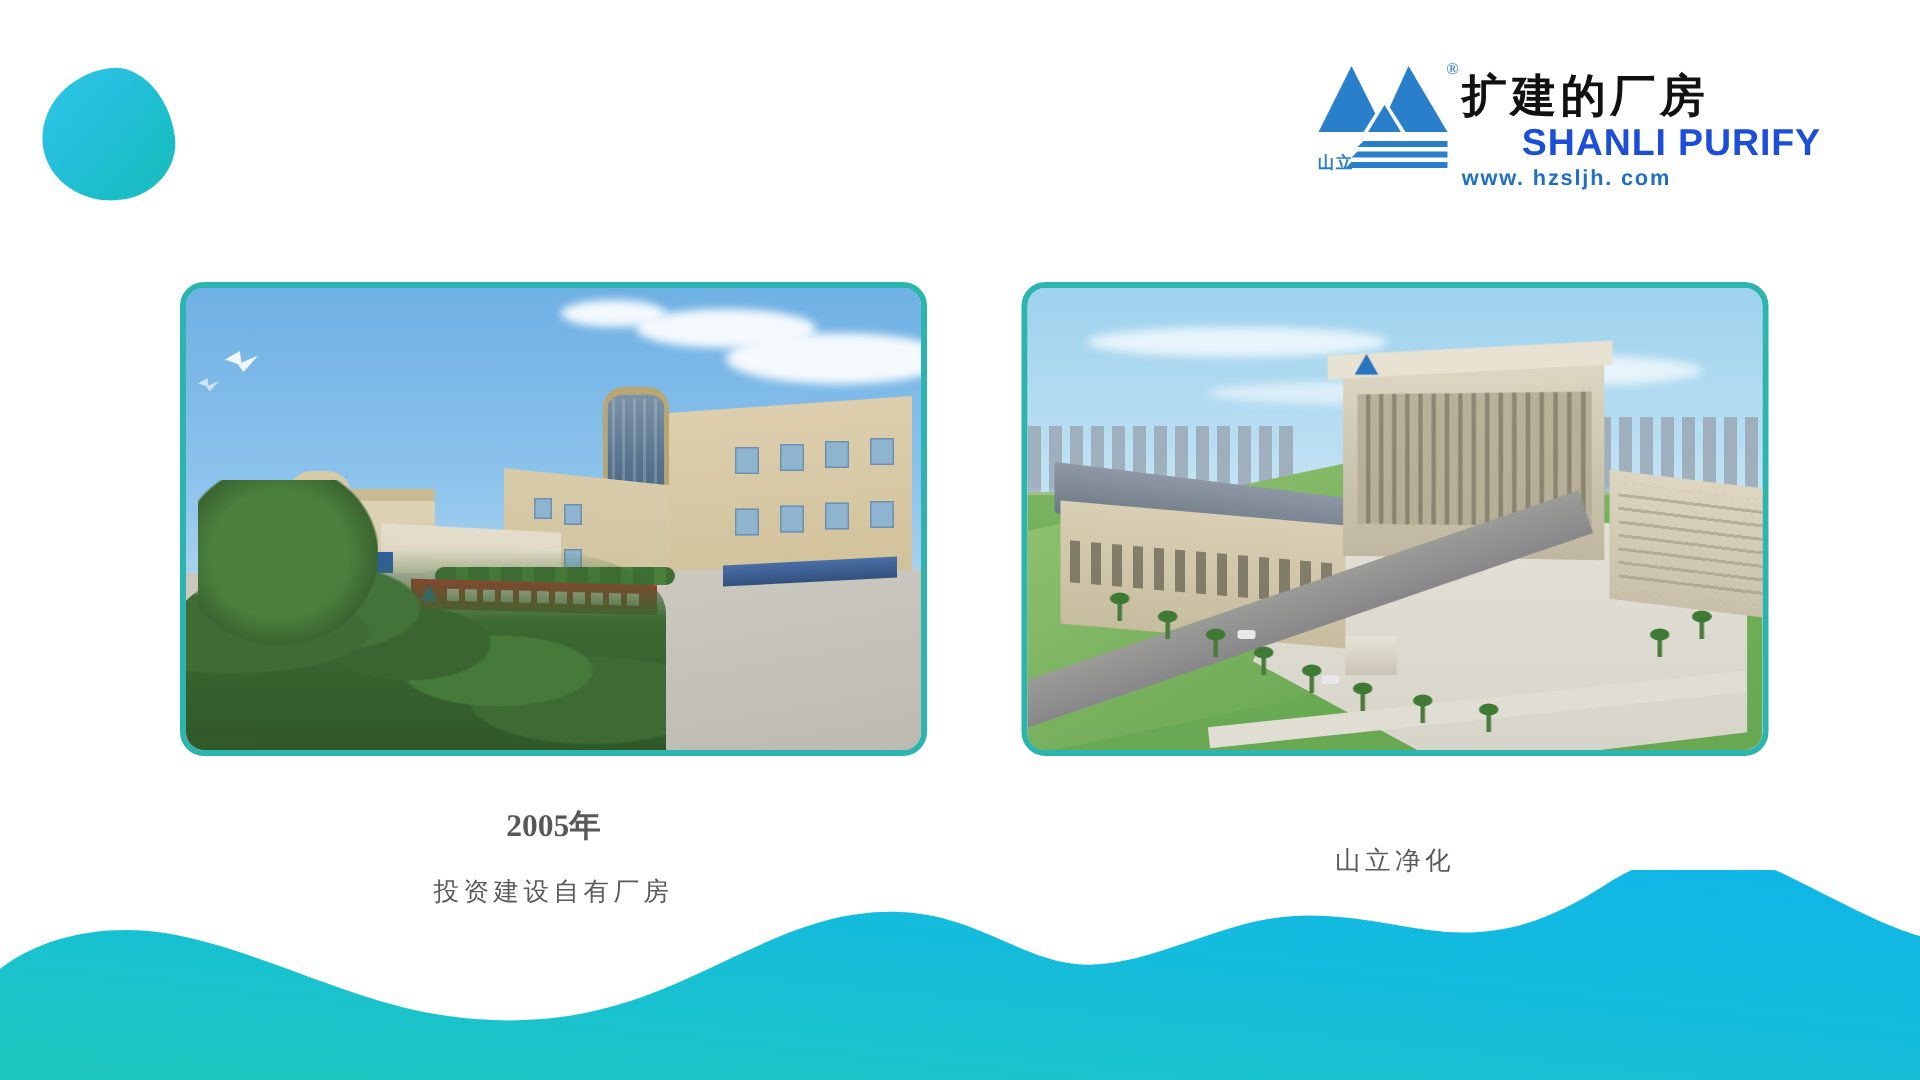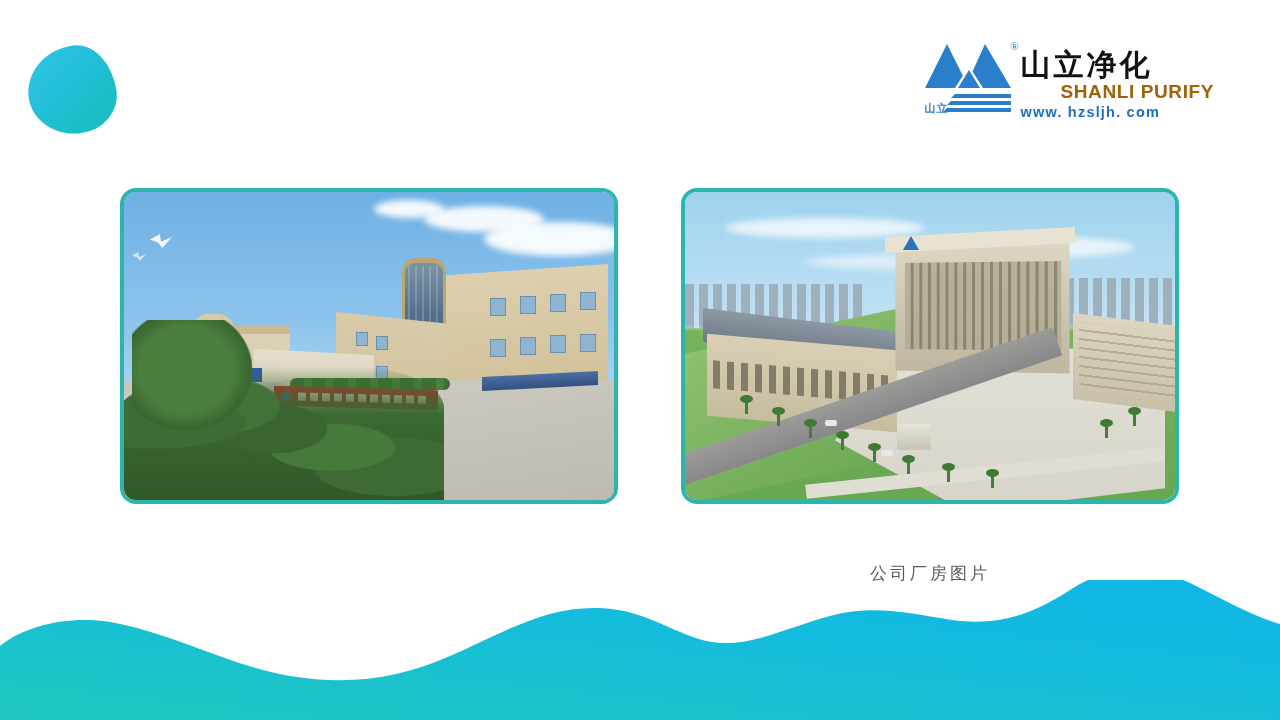--- a/index.html
+++ b/index.html
@@ -34,21 +34,21 @@
   .logo-reg {
     position:absolute; right:-6px; top:4px;
     font-size:11px; color:#1e74c4; font-family:"Liberation Serif",serif;
   }
   .logo-text { margin-left:8px; padding-top:14px; }
   .logo-cn {
     font-size:30px; font-weight:700; color:#111; letter-spacing:3px;
     line-height:1.0; font-family:"Liberation Sans","DejaVu Sans",sans-serif;
   }
   .logo-en {
-    font-size:19px; font-weight:700; color:#a16207; letter-spacing:0.6px;
+    font-size:25px; font-weight:700; color:#1d4ed8; letter-spacing:0.6px;
     line-height:1.15; margin-top:1px;margin-left:40px;
   }
   .logo-url {
     font-size:14.5px; font-weight:700; color:#1f6fc2; letter-spacing:1.2px;
     line-height:1.15; margin-top:1px;
   }
 
   
   .card { position:absolute; top:188px; width:498px; height:316px; }
   .card.left  { left:120px; }
@@ -280,21 +280,21 @@
         <polygon points="44,30 58,52 30,52" fill="#ffffff"></polygon>
         <polygon points="44,34 55,52 33,52" fill="#2a7fcb"></polygon>
         <path d="M30 58 L86 58 L86 62 L26 62 Z" fill="#2a7fcb"></path>
         <path d="M26 65 L86 65 L86 69 L22 69 Z" fill="#2a7fcb"></path>
         <path d="M22 72 L86 72 L86 76 L18 76 Z" fill="#2a7fcb"></path>
       </svg>
       <span class="logo-reg">®</span>
       <span style="position:absolute;left:0;bottom:2px;font-size:11px;font-weight:700;color:#2a7fcb;letter-spacing:1px;">山立</span>
     </div>
     <div class="logo-text">
-      <div class="logo-cn">山立净化</div>
+      <div class="logo-cn">扩建的厂房</div>
       <div class="logo-en">SHANLI PURIFY</div>
       <div class="logo-url">www. hzsljh. com</div>
     </div>
   </div>
 
   <div class="card left">
     <div class="frame">
       <div class="photo">
         <div class="sky1"></div>
         <div class="cloud" style="left:300px;top:14px;width:120px;height:26px;"></div>
@@ -378,22 +378,26 @@
         <div class="palm" style="left:188px;bottom:38px;"></div>
         <div class="palm" style="left:222px;bottom:26px;"></div>
         <div class="palm" style="left:262px;bottom:18px;"></div>
         <div class="palm" style="left:306px;bottom:12px;"></div>
         <div class="palm" style="left:420px;bottom:62px;"></div>
         <div class="palm" style="left:448px;bottom:74px;"></div>
       </div>
     </div>
   </div>
 
+  <div class="cap left" style="top:540px;">
+    <div class="cap-year">2005年</div>
+    <div class="cap-desc">投资建设自有厂房</div>
+  </div>
   <div class="cap right" style="top:540px;">
-    <div class="cap-desc">公司厂房图片</div>
+    <div class="cap-desc">山立净化</div>
   </div>
 
   <svg class="wave" viewBox="0 0 1280 140" preserveAspectRatio="none">
     <defs>
       <linearGradient id="wg" x1="1" y1="0" x2="0.1" y2="1">
         <stop offset="0%" stop-color="#0fb5e8"></stop>
         <stop offset="45%" stop-color="#14bcdc"></stop>
         <stop offset="100%" stop-color="#1ec8c0"></stop>
       </linearGradient>
     </defs>

